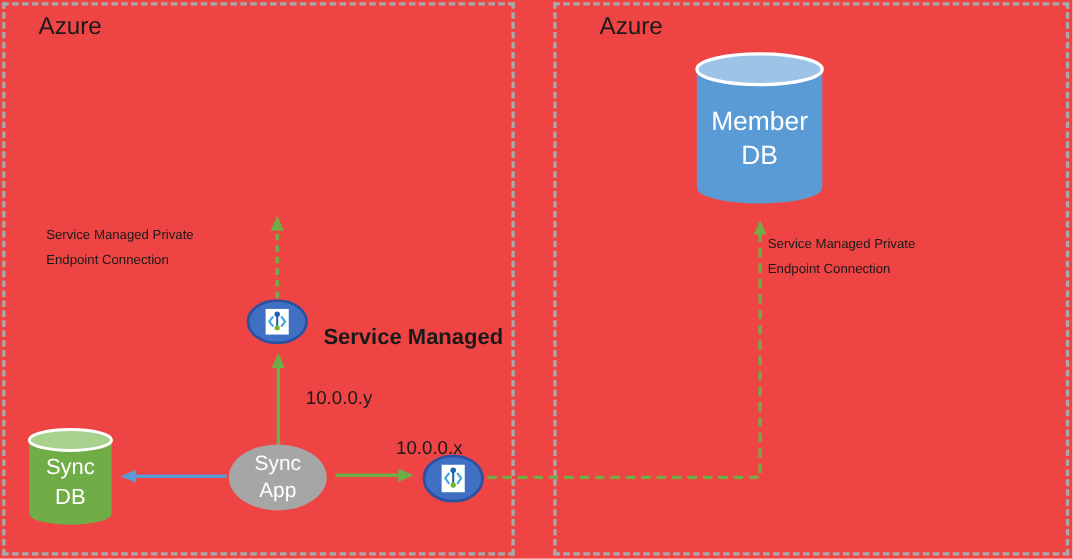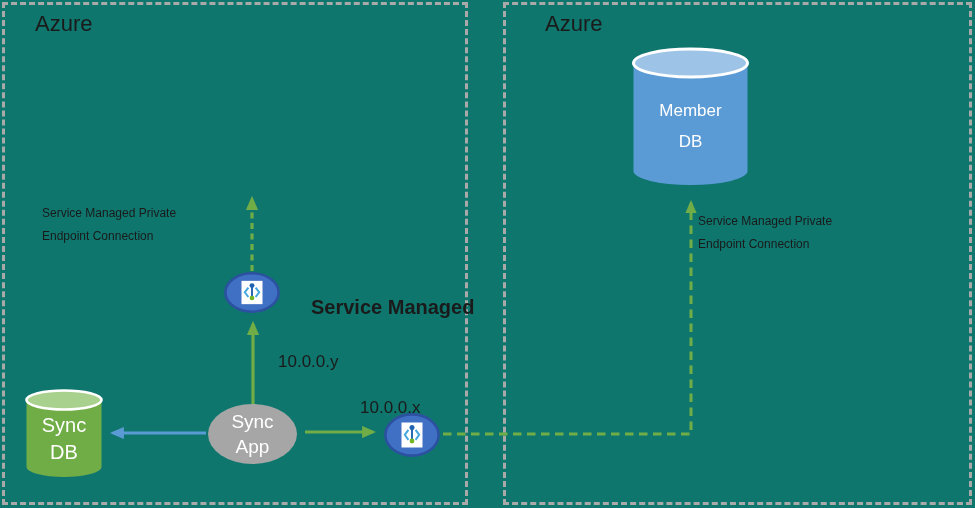--- a/index.html
+++ b/index.html
@@ -1,57 +1,57 @@
 <!DOCTYPE html>
 <html><head>
 <meta charset="utf-8">
 <style>
   html,body{margin:0;padding:0;background:#ffffff;}
   body{font-family:"Liberation Sans","DejaVu Sans",sans-serif;color:#1a1a1a;}
-  .canvas{position:relative;width:975px;height:508px;background:#0f766e;overflow:hidden;}
+  .canvas{position:relative;width:975px;height:508px;background:#ef4444;overflow:hidden;}
 
   
   .azure-box{position:absolute;border:3px dashed #a9a9a9;box-sizing:border-box;background:transparent;}
   .azure-box.left{left:2px;top:2px;width:466px;height:503px;}
   .azure-box.right{left:503px;top:2px;width:469px;height:503px;}
   .azure-label{position:absolute;font-size:22px;color:#1a1a1a;white-space:nowrap;}
   .azure-label.l{left:35px;top:11px;}
   .azure-label.r{left:545px;top:11px;}
 
   
   svg.overlay{position:absolute;left:0;top:0;width:975px;height:508px;pointer-events:none;}
 
   
   .cyl{position:absolute;}
   .cyl svg{position:absolute;left:0;top:0;}
   .cyl .cyl-label{position:absolute;left:0;right:0;top:0;bottom:0;display:flex;flex-direction:column;
     align-items:center;justify-content:center;color:#ffffff;text-align:center;}
   .cyl-hub{left:196px;top:54px;width:105px;height:133px;}
   .cyl-hub .cyl-label{font-size:23px;padding-top:16px;}
   .cyl-member{left:632px;top:47px;width:117px;height:141px;}
-  .cyl-member .cyl-label{font-size:17px;line-height:31px;padding-top:16px;}
+  .cyl-member .cyl-label{font-size:24px;line-height:31px;padding-top:16px;}
   .cyl-sync{left:25px;top:389px;width:78px;height:89px;}
   .cyl-sync .cyl-label{font-size:20px;line-height:27px;padding-top:10px;}
 
   
   .sync-app{position:absolute;left:208px;top:404px;width:89px;height:60px;background:#a6a6a6;
     border-radius:50%;display:flex;flex-direction:column;align-items:center;justify-content:center;
     color:#ffffff;font-size:19px;line-height:25px;text-align:center;}
 
   
   .pe-icon{position:absolute;}
   .pe-1{left:224px;top:272px;width:56px;height:41px;}
   .pe-2{left:384px;top:413px;width:56px;height:44px;}
 
   
   .txt{position:absolute;color:#1a1a1a;}
   .conn-label{font-size:12px;line-height:23px;white-space:nowrap;}
   .conn-left{left:42px;top:202px;}
   .conn-right{left:698px;top:210px;}
-  .pe-title{left:311px;top:292px;font-size:20px;font-weight:bold;line-height:30px;white-space:nowrap;}
+  .pe-title{left:294px;top:292px;font-size:20px;font-weight:bold;line-height:30px;white-space:nowrap;}
   .ip{font-size:17px;white-space:nowrap;}
   .ip-y{left:278px;top:352px;}
   .ip-x{left:312px;top:398px;margin-left:48px;}
   .line{display:block;}
 </style>
 </head>
 <body>
 
 <div class="canvas">
 

